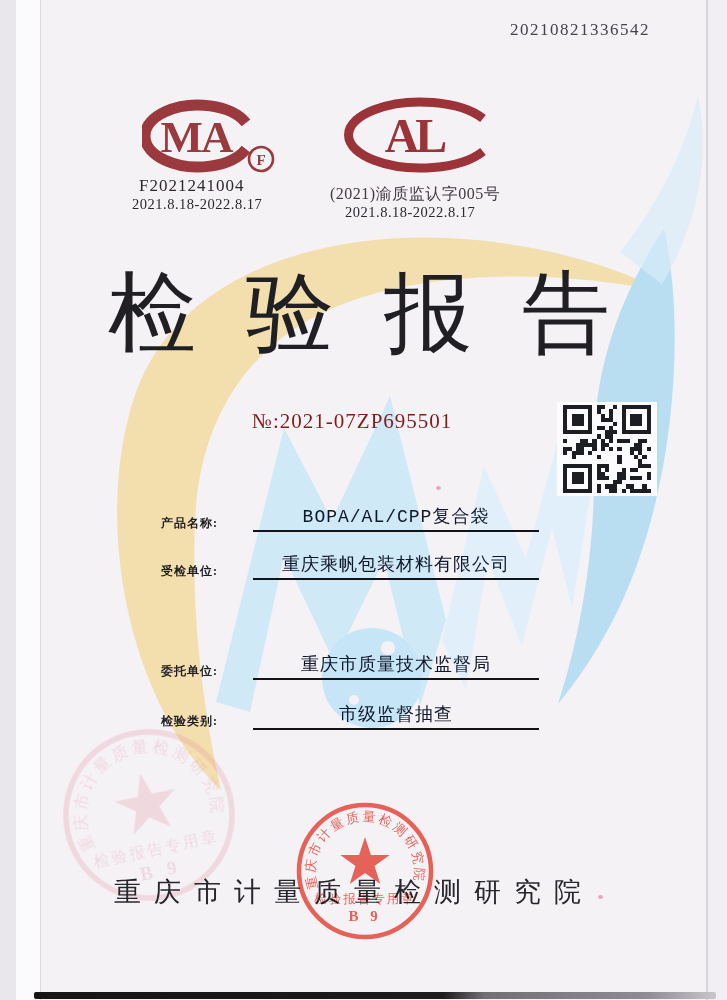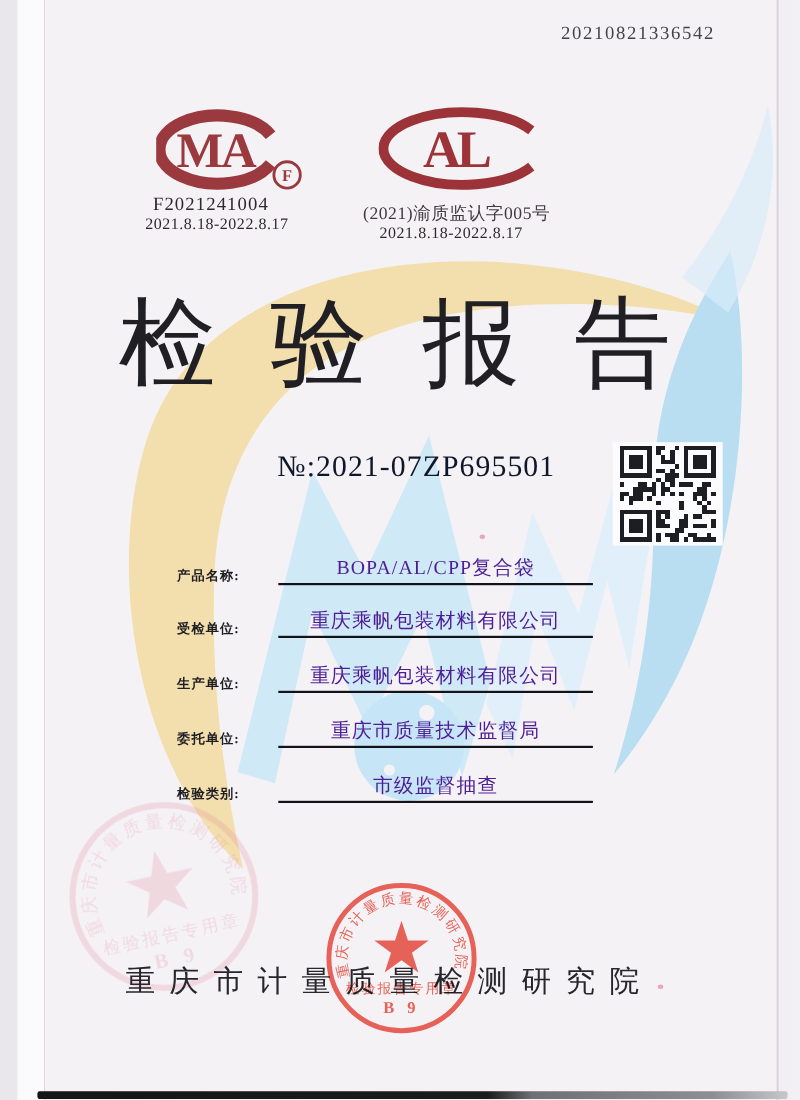--- a/index.html
+++ b/index.html
@@ -21,31 +21,31 @@
   .doc-number{left:494px;top:20px;font-size:17px;letter-spacing:1.5px;color:#43434a;}
 
   .logo-svg{display:block;}
   .cma-cert{left:123px;top:176px;font-size:17px;letter-spacing:1px;color:#2c282d;text-align:center;}
   .cma-dates{left:116px;top:196px;font-size:14.5px;letter-spacing:.5px;color:#2c282d;}
   .cal-cert{left:314px;top:184px;font-size:16px;letter-spacing:.5px;color:#413a40;}
   .cal-dates{left:329px;top:204px;font-size:14.5px;letter-spacing:.5px;color:#2c282d;}
 
   .report-title{left:92px;top:266px;font-size:88px;line-height:1.08;font-weight:normal;
     letter-spacing:50px;color:#1f1f24;white-space:nowrap;}
-  .report-no{left:236px;top:409px;font-size:27px;letter-spacing:1px;color:#0f172a;}
+  .report-no{left:236px;top:409px;font-size:21px;letter-spacing:1px;color:#7f1d1d;}
 
   .qr{left:541px;top:402px;width:100px;height:94px;background:#fcfbfd;}
 
   
   .field-row{left:145px;width:386px;height:28px;white-space:nowrap;}
   .field-label{display:inline-block;vertical-align:bottom;width:92px;font-size:12px;
     font-weight:bold;letter-spacing:1px;color:#1d1d22;}
   .field-line{display:inline-block;vertical-align:bottom;width:286px;text-align:center;
-    border-bottom:2px solid #131317;padding-bottom:2px;font-size:18px;color:#4c1d95;
-    letter-spacing:1px;}
+    border-bottom:2px solid #131317;padding-bottom:2px;font-size:18px;color:#0f172a;
+    letter-spacing:1px;font-family:Liberation Mono, monospace;}
 
   .institute-name{left:98px;top:874px;font-size:27px;letter-spacing:13px;color:#26262b;
     white-space:nowrap;}
 
   .seal-main{left:264px;top:786px;width:170px;height:170px;mix-blend-mode:multiply;opacity:.92;}
   .seal-ghost{left:26px;top:708px;width:214px;height:214px;opacity:.26;
     transform:rotate(-12deg);filter:blur(.4px);}
 
   .speck{width:5px;height:4px;border-radius:50%;background:#e694a8;opacity:.8;}
 </style>
@@ -111,23 +111,20 @@
       </g>
     </svg>
   </div>
 
   <div class="abs field-row" style="top:504px;">
     <span class="field-label">产品名称:</span><span class="field-line">BOPA/AL/CPP复合袋</span>
   </div>
   <div class="abs field-row" style="top:552px;">
     <span class="field-label">受检单位:</span><span class="field-line">重庆乘帆包装材料有限公司</span>
   </div>
-  <div class="abs field-row" style="top:602px;">
-    <span class="field-label">生产单位:</span><span class="field-line">重庆乘帆包装材料有限公司</span>
-  </div>
   <div class="abs field-row" style="top:652px;">
     <span class="field-label">委托单位:</span><span class="field-line">重庆市质量技术监督局</span>
   </div>
   <div class="abs field-row" style="top:702px;">
     <span class="field-label">检验类别:</span><span class="field-line">市级监督抽查</span>
   </div>
 
   <svg class="abs seal-ghost" viewBox="-85 -85 170 170">
     <circle r="66" fill="none" stroke="#e193a0" stroke-width="4.5"></circle>
     <g transform="translate(0,-8)">

